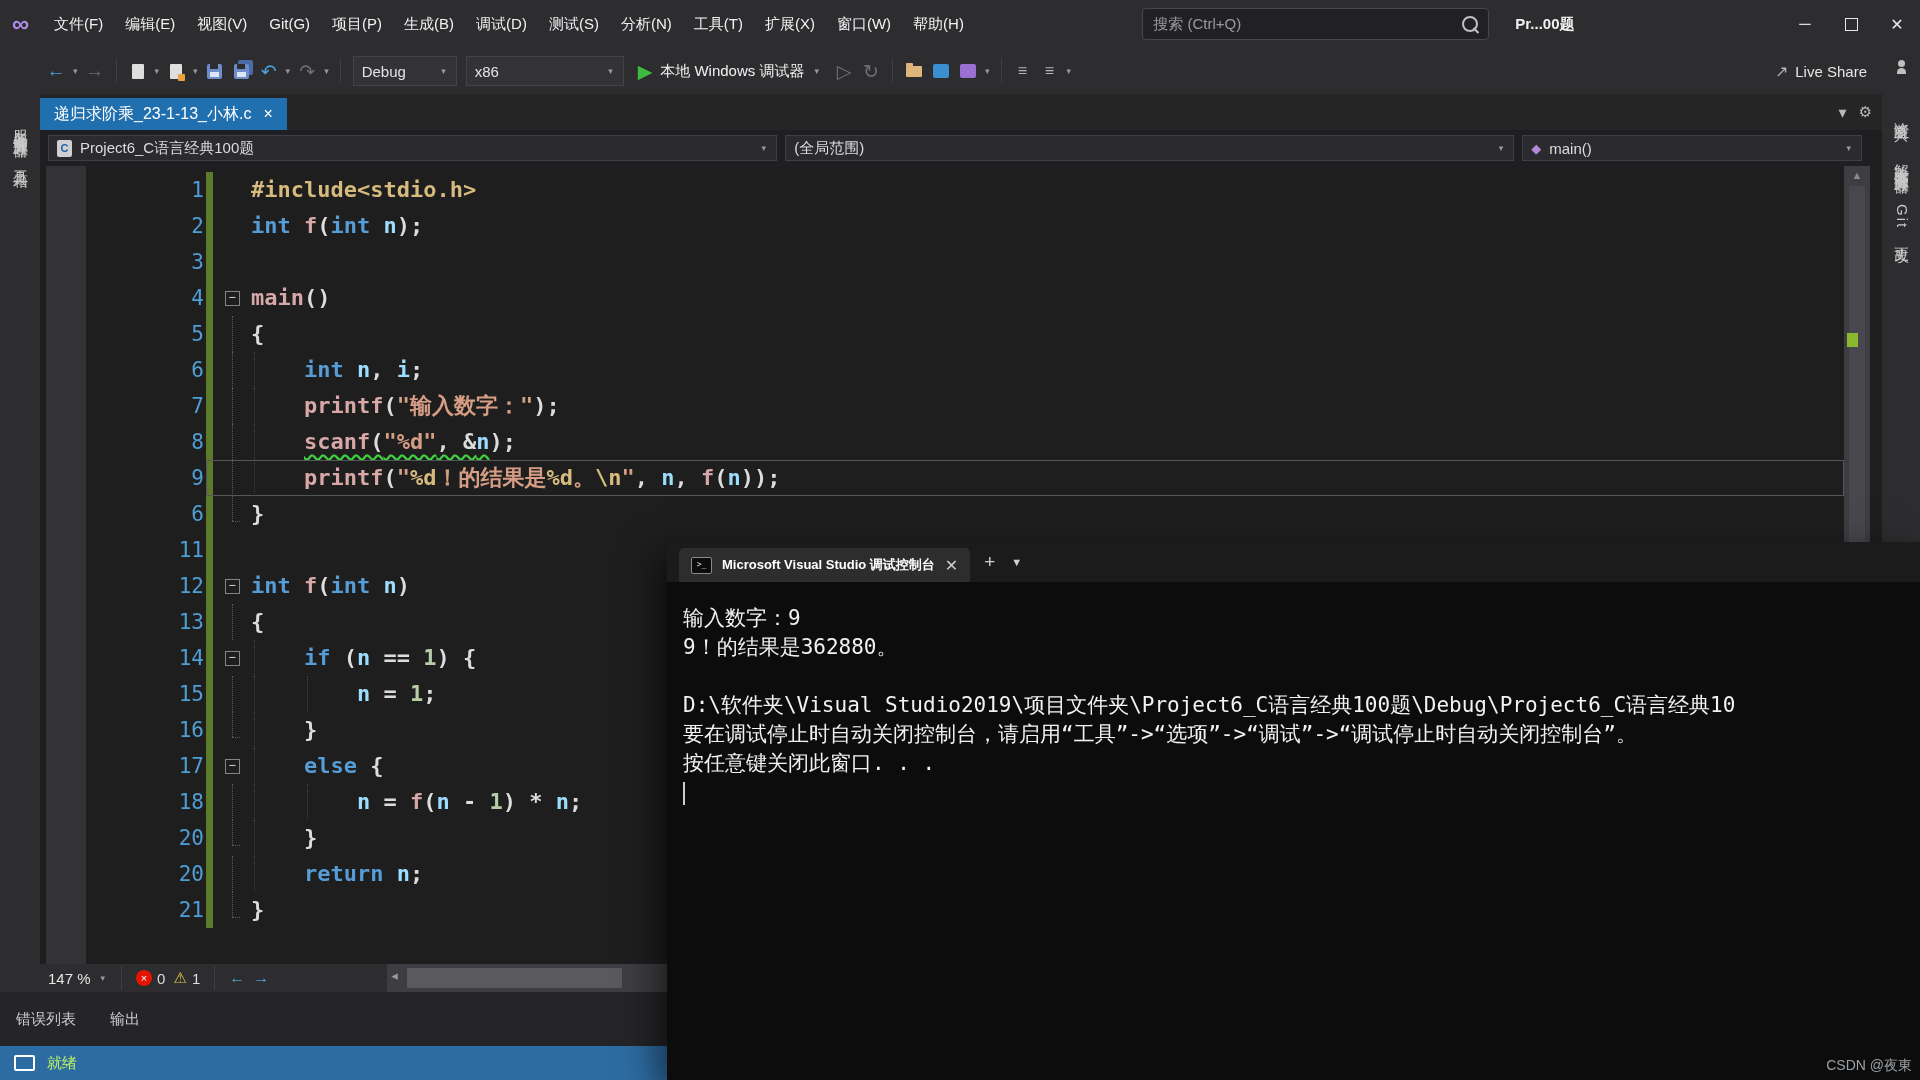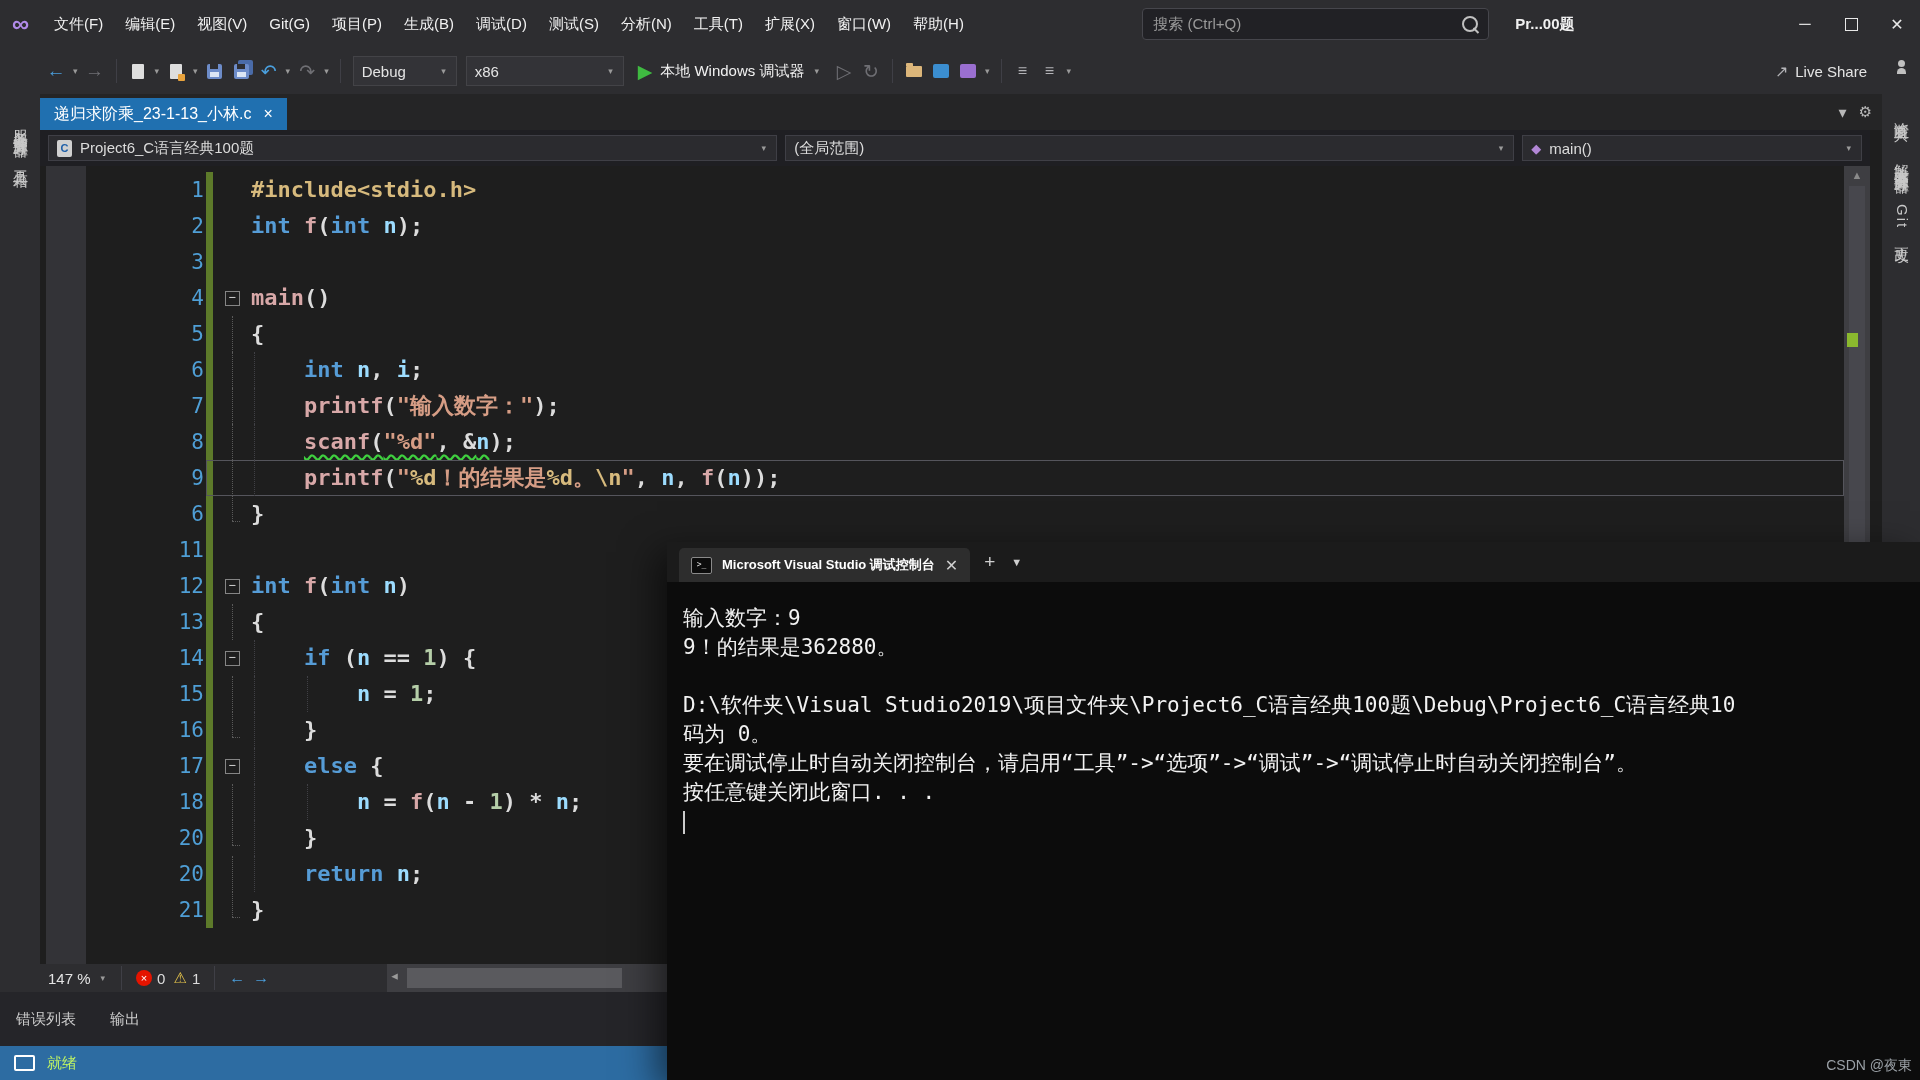--- a/index.html
+++ b/index.html
@@ -542,21 +542,20 @@
       </div>
       <span class="con-plus">+</span>
       <span class="con-chev">▼</span>
     </div>
     <div class="con-body">
       <div id="console-lines">
           <div class="con-line">输入数字：9</div>
           <div class="con-line">9！的结果是362880。</div>
           <div class="con-line">&nbsp;</div>
           <div class="con-line">D:\软件夹\Visual Studio2019\项目文件夹\Project6_C语言经典100题\Debug\Project6_C语言经典10</div>
-          <div class="con-line">码为 0。</div>
           <div class="con-line">要在调试停止时自动关闭控制台，请启用“工具”-&gt;“选项”-&gt;“调试”-&gt;“调试停止时自动关闭控制台”。</div>
           <div class="con-line">按任意键关闭此窗口. . .</div>
         </div>
       <div class="con-line"><span class="cursor"></span></div>
     </div>
   </div>
 
   <div class="watermark">CSDN @夜東</div>
 
 </div>

